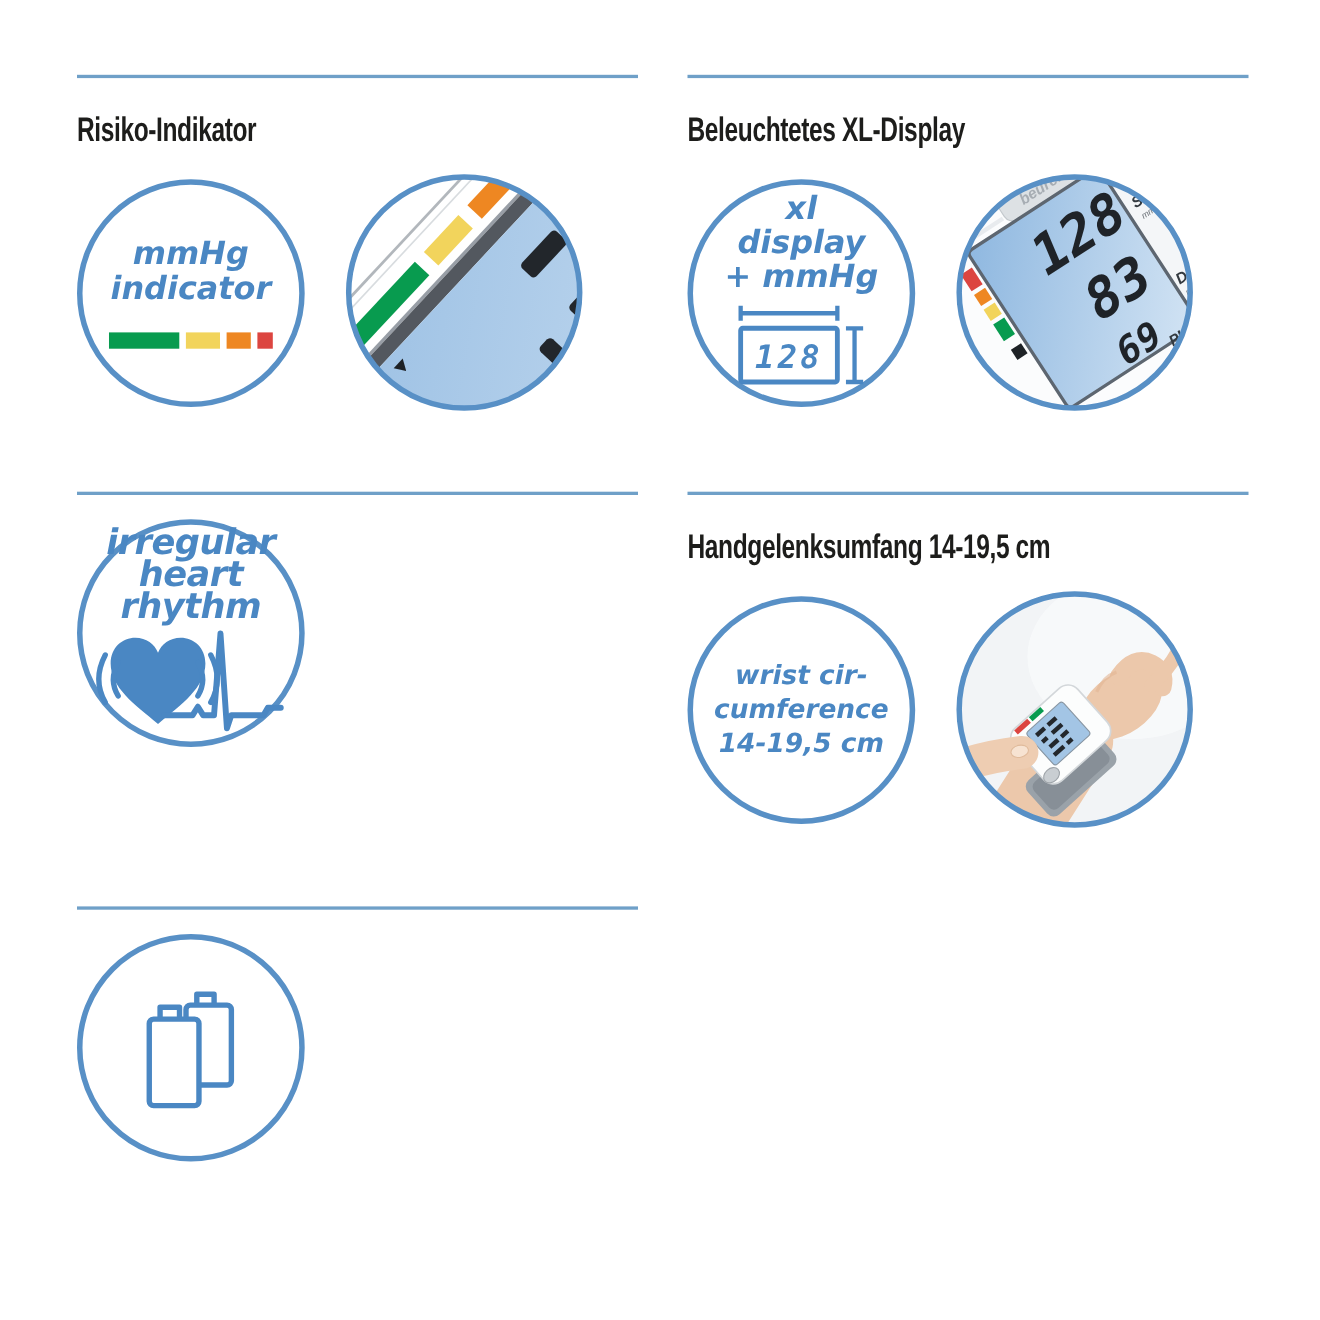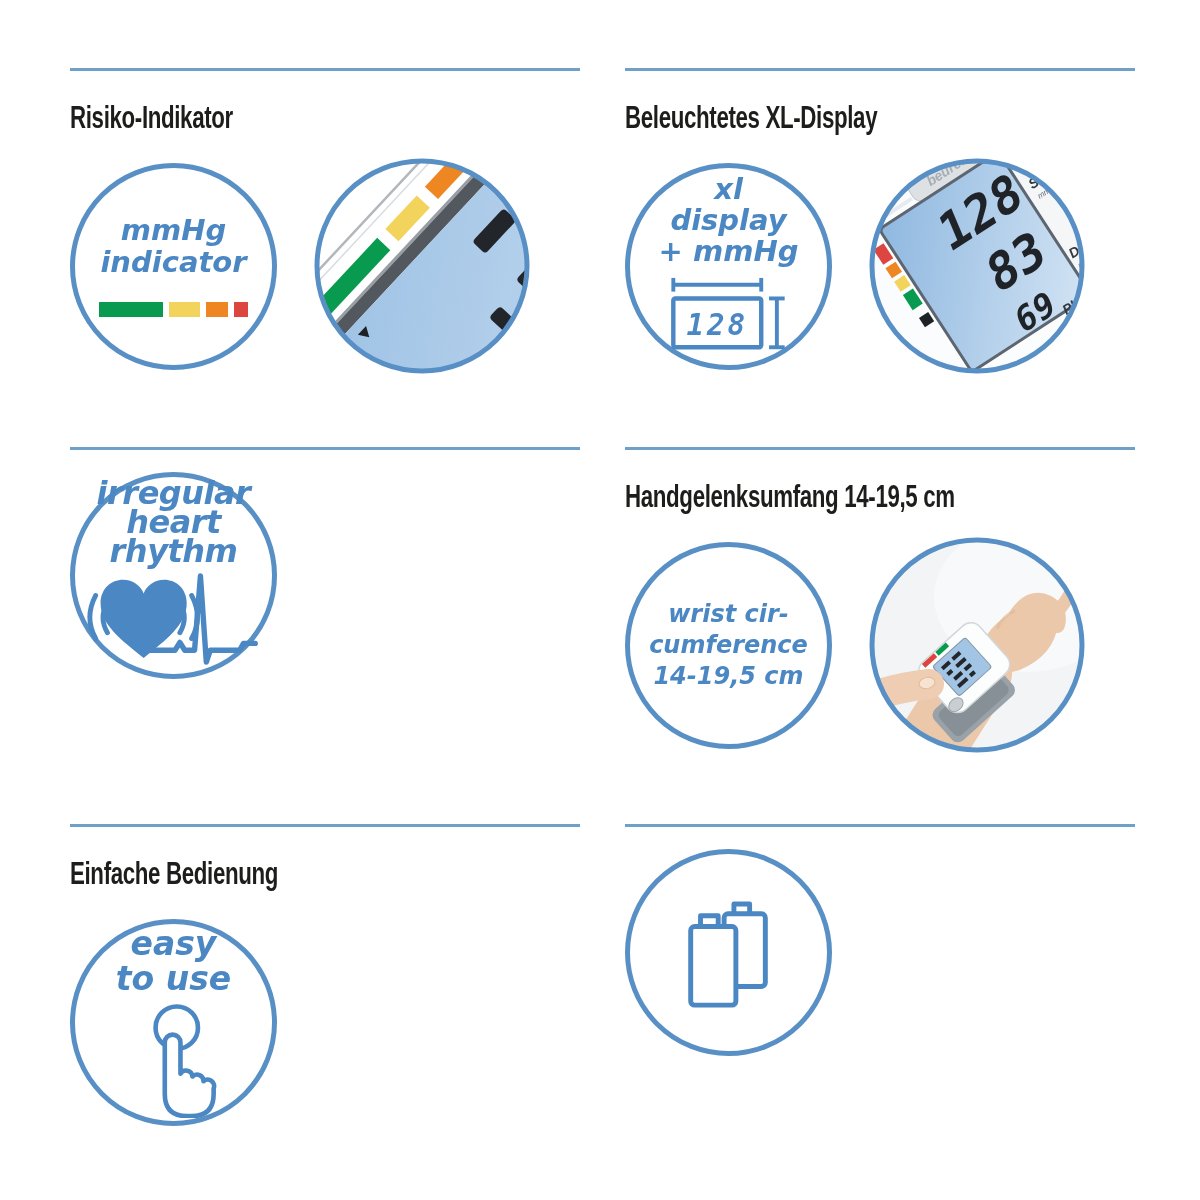--- a/index.html
+++ b/index.html
@@ -233,36 +233,20 @@
             <ellipse cx="64" cy="152" rx="8" ry="6" fill="#C9CED2" stroke="#9FA5AA" stroke-width="1"></ellipse>
           </g>
           <path d="M-6 162 Q 30 150 60 147" stroke="#EECDB2" stroke-width="30" fill="none" stroke-linecap="round"></path>
           <ellipse cx="58" cy="146" rx="8" ry="5.5" transform="rotate(-12 58 146)" fill="#F7E3D2" stroke="#E0BB9C" stroke-width="1"></ellipse>
         </g>
         <circle cx="108" cy="108" r="105" fill="none" stroke="#5890C6" stroke-width="5"></circle>
       </svg>
     </div>
   </section>
 
-  <section class="cell">
-    <div class="rule"></div>
-    <h2><span class="hspan">Einfache Bedienung</span></h2>
-    <div class="content">
-      <div class="badge b-easy">
-        <div class="badge-text">
-          <span>easy</span>
-          <span>to use</span>
-        </div>
-        <svg class="icon-hand" width="112" height="118" viewBox="0 0 120 128">
-          <circle cx="63" cy="30" r="23" stroke="#4A87C3" stroke-width="5" fill="none"></circle>
-          <path d="M50 102 L50 46 A8.5 8.5 0 0 1 67 46 L67 80 A7 7 0 0 1 80 83 A7 7 0 0 1 92 88 A7 7 0 0 1 103 96 L103 102 Q103 126 79 126 L74 126 Q50 126 50 102 Z" fill="#ffffff" stroke="#4A87C3" stroke-width="5" stroke-linejoin="round"></path>
-        </svg>
-      </div>
-    </div>
-  </section>
 
   <section class="cell">
     <div class="rule"></div>
     <div class="content">
       <div class="badge b-batt">
         <svg class="icon-batt" width="116" height="110" viewBox="0 0 118 112">
           <g stroke="#4A87C3" stroke-width="5" fill="#ffffff" stroke-linejoin="round">
             <rect x="64" y="4" width="16" height="12"></rect>
             <rect x="54" y="14" width="42" height="74" rx="4"></rect>
             <rect x="30" y="16" width="18" height="13"></rect>

